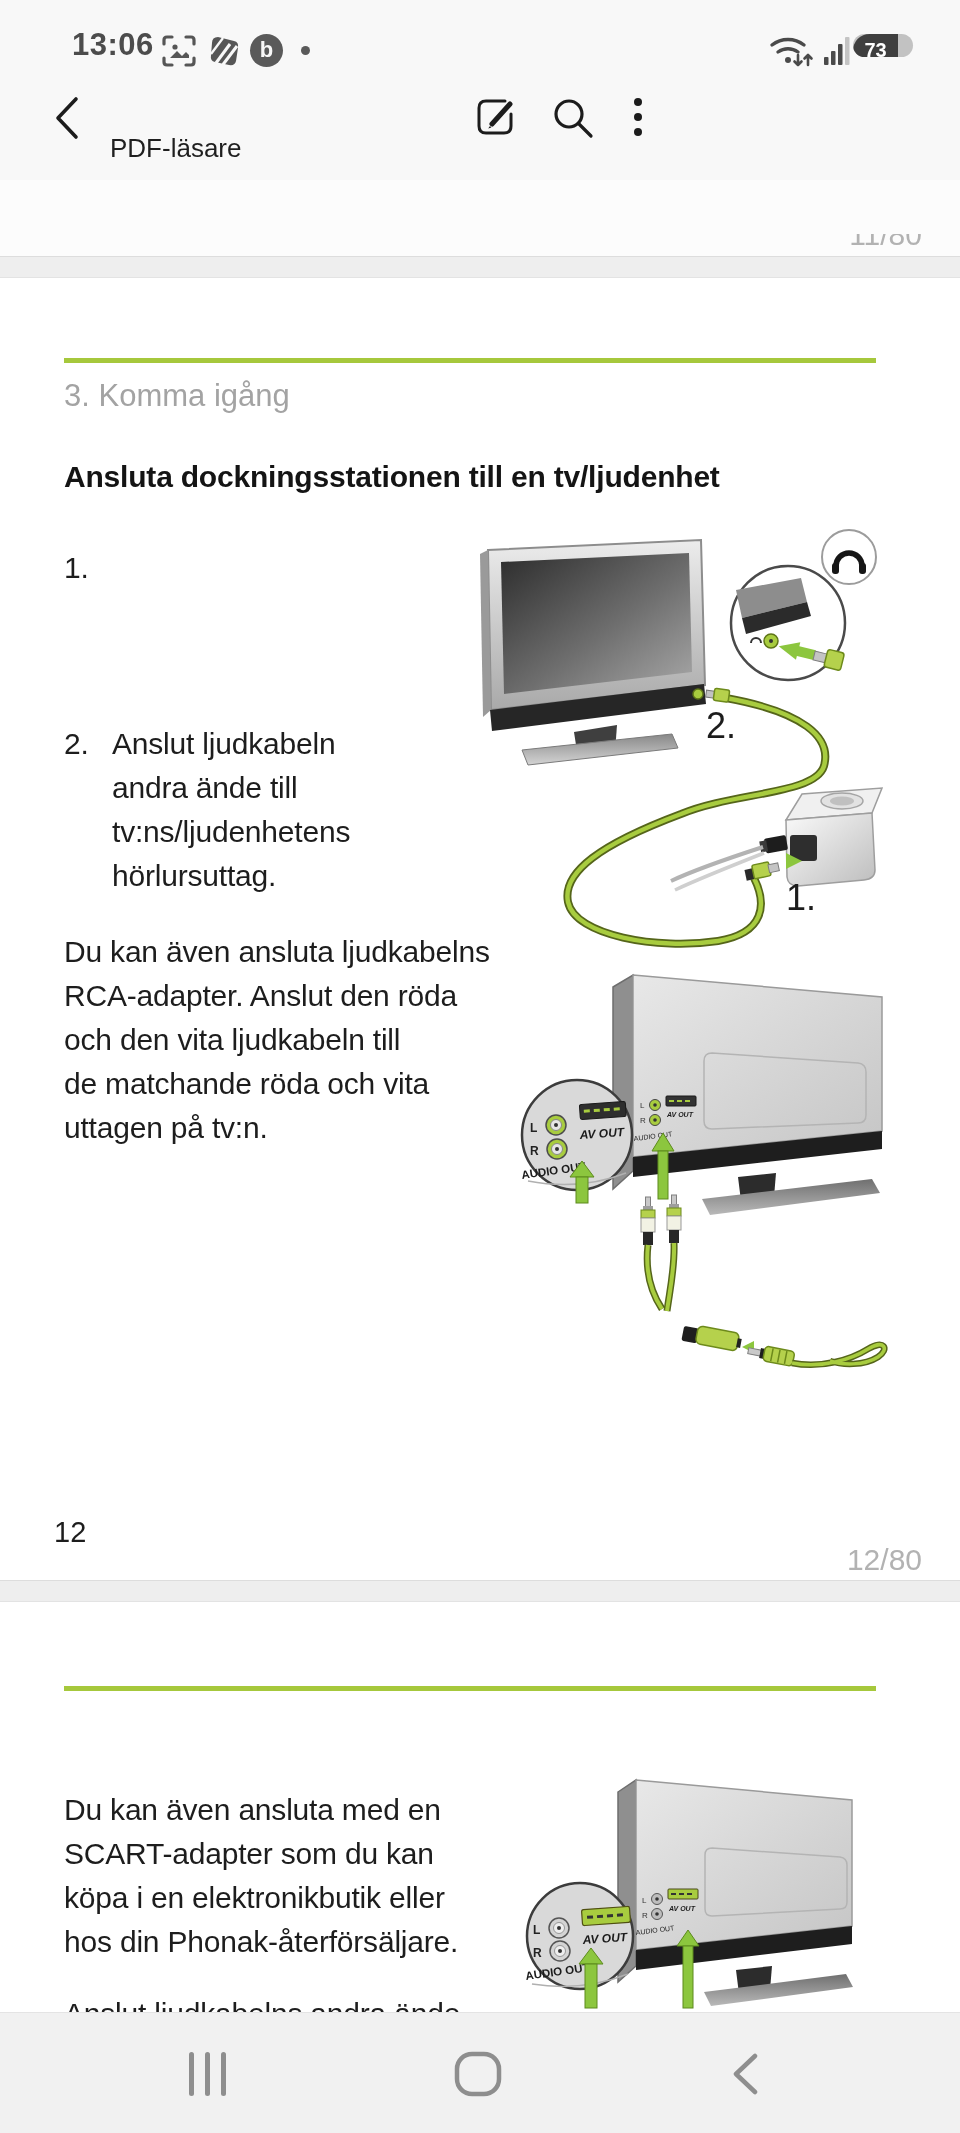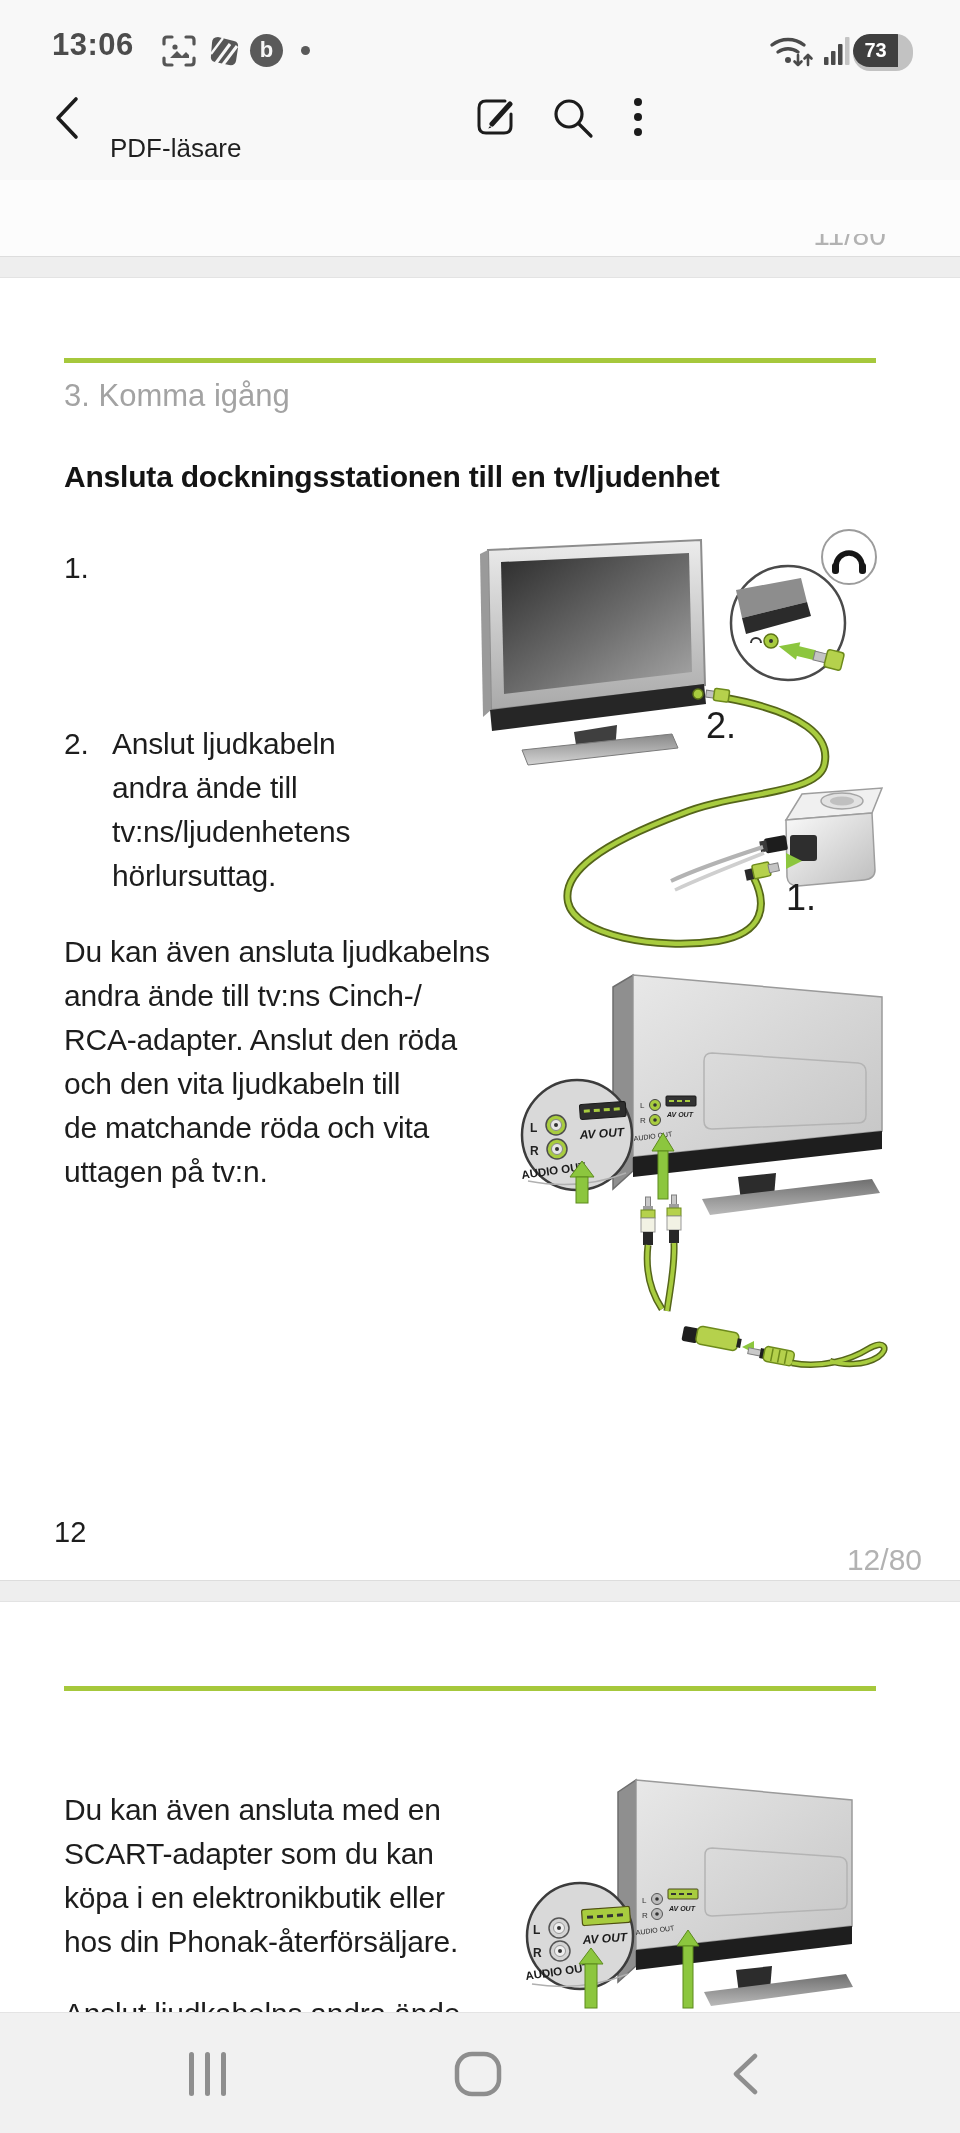--- a/index.html
+++ b/index.html
@@ -3,37 +3,37 @@
 <meta charset="utf-8">
 <style>
   * { margin:0; padding:0; box-sizing:border-box; }
   html,body { background:#ffffff; }
   body { font-family:"Liberation Sans", sans-serif; }
   #screen { position:relative; width:960px; height:2133px; background:#ffffff; overflow:hidden; margin:0 auto; }
   .abs { position:absolute; }
 
   
   .chrome-bg { left:0; top:0; width:960px; height:180px; background:#f8f8f8; }
-  .status-time { left:52px; top:27px; font-size:31px; font-weight:600; color:#4c4c4c; letter-spacing:0.5px; }
+  .status-time { left:72px; top:27px; font-size:31px; font-weight:600; color:#4c4c4c; letter-spacing:0.5px; }
   .b-badge { left:250px; top:34px; width:33px; height:33px; border-radius:50%; background:#5a5a5a; color:#f8f8f8;
              font-size:22px; font-weight:700; text-align:center; line-height:32px; }
   .notif-dot { left:301px; top:46px; width:9px; height:9px; border-radius:50%; background:#5a5a5a; }
-  .battery { left:853px; top:34px; width:60px; height:37px; border-radius:17px; background:#c2c2c2; overflow:hidden; }
+  .battery { left:853px; top:34px; width:60px; height:23px; border-radius:17px; background:#c2c2c2; overflow:hidden; }
   .battery-fill { position:absolute; left:0; top:0; width:45px; height:33px; background:#3f3f3f; border-radius:17px 0 0 17px; }
   .battery-txt { position:absolute; left:0; top:0; width:45px; height:33px; color:#ffffff; font-size:20px; font-weight:700;
                  text-align:center; line-height:33px; }
 
   .app-title { left:110px; top:88px; width:360px; font-size:40px; font-weight:700; color:#1b1b1b; letter-spacing:-0.5px; white-space:nowrap; }
   .app-subtitle { left:110px; top:133px; font-size:26px; font-weight:400; color:#1f1f1f; }
   .hdr-icon { cursor:pointer; }
 
   
   .pdf-strip-prev { left:0; top:180px; width:960px; height:76px; background:#fcfcfc; }
   .page-indicator { font-size:30px; color:#b2b2b2; }
-  .prev-indicator { left:664px; top:218px; width:222px; text-align:right; clip-path: inset(16px 0 0 0); }
+  .prev-indicator { left:700px; top:218px; width:222px; text-align:right; clip-path: inset(16px 0 0 0); }
   .separator { left:0; width:960px; height:22px; background:#eeeeee; border-top:1px solid #dddddd; border-bottom:1px solid #e3e3e3; }
   .sep1 { top:256px; }
   .sep2 { top:1580px; }
   .page { left:0; width:960px; background:#ffffff; }
   .page12 { top:278px; height:1302px; }
   .page13 { top:1604px; height:529px; }
 
   .green-rule { height:5px; background:#a6c83c; }
   .section-label { font-size:31px; color:#a3a3a3; }
   .doc-heading { font-size:30px; font-weight:700; color:#141414; letter-spacing:-0.2px; }
@@ -140,21 +140,20 @@
   <div class="abs doc-text" style="left:64px;top:722px;">2.</div>
   <div class="abs doc-text" style="left:112px;top:722px;">
     <div>Anslut ljudkabeln</div>
     <div>andra ände till</div>
     <div>tv:ns/ljudenhetens</div>
     <div>hörlursuttag.</div>
   </div>
 
   <div class="abs doc-text" style="left:64px;top:930px;width:470px;">
       <div>Du kan även ansluta ljudkabelns</div>
-      <div>andra ände till tv:ns Cinch-/</div>
       <div>RCA-adapter. Anslut den röda</div>
       <div>och den vita ljudkabeln till</div>
       <div>de matchande röda och vita</div>
       <div>uttagen på tv:n.</div>
     </div>
 
   <svg class="abs" style="left:468px;top:392px" width="432" height="562" viewBox="0 0 432 562">
     <defs>
       <linearGradient id="g1-screen" x1="0" y1="0" x2="1" y2="1">
         <stop offset="0" stop-color="#2c2c2c"></stop>

